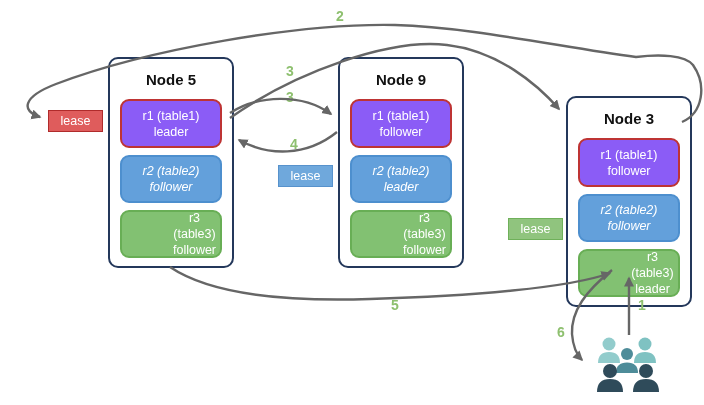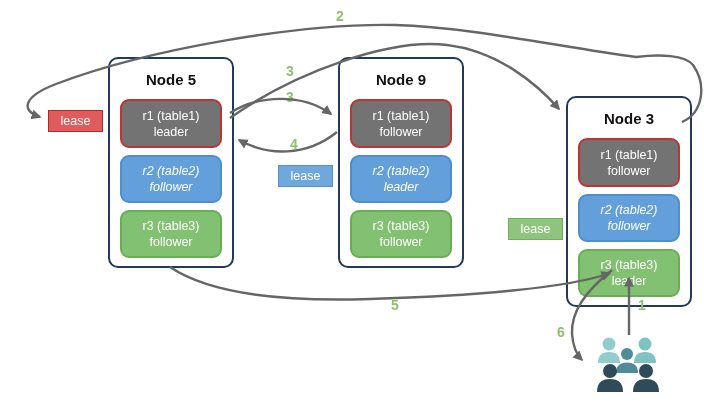--- a/index.html
+++ b/index.html
@@ -17,23 +17,23 @@
   }
   .replica{
     position:absolute;left:10px;width:102px;border-radius:9px;color:#ffffff;
     display:flex;flex-direction:column;align-items:center;justify-content:center;
     text-align:center;font-size:12.5px;line-height:16px;box-sizing:border-box;
     border:2px solid;
   }
   .replica.r1{top:40px;height:49px;}
   .replica.r2{top:96px;height:48px;font-style:italic;}
   .replica.r3{top:151px;height:48px;}
-  .replica.red{background:#737373;border-color:#BE3434;}
+  .replica.red{background:#8b5cf6;border-color:#BE3434;}
   .replica.blue{background:#63A0DB;border-color:#4D8FCE;}
-  .replica.green{background:#82C172;border-color:#68AE55;}
+  .replica.green{background:#82C172;border-color:#68AE55;padding-left:47px;}
   .lease{
     position:absolute;width:55px;height:22px;border-radius:0;color:#ffffff;
     font-size:12.5px;display:flex;align-items:center;justify-content:center;
     box-sizing:border-box;border:1.5px solid;
   }
   .lease.red{background:#DF5C5C;border-color:#B02B2B;}
   .lease.blue{background:#6FA8DC;border-color:#5792CC;}
   .lease.green{background:#90C47E;border-color:#6FB05A;}
   .step{
     position:absolute;transform:translateX(-50%);

